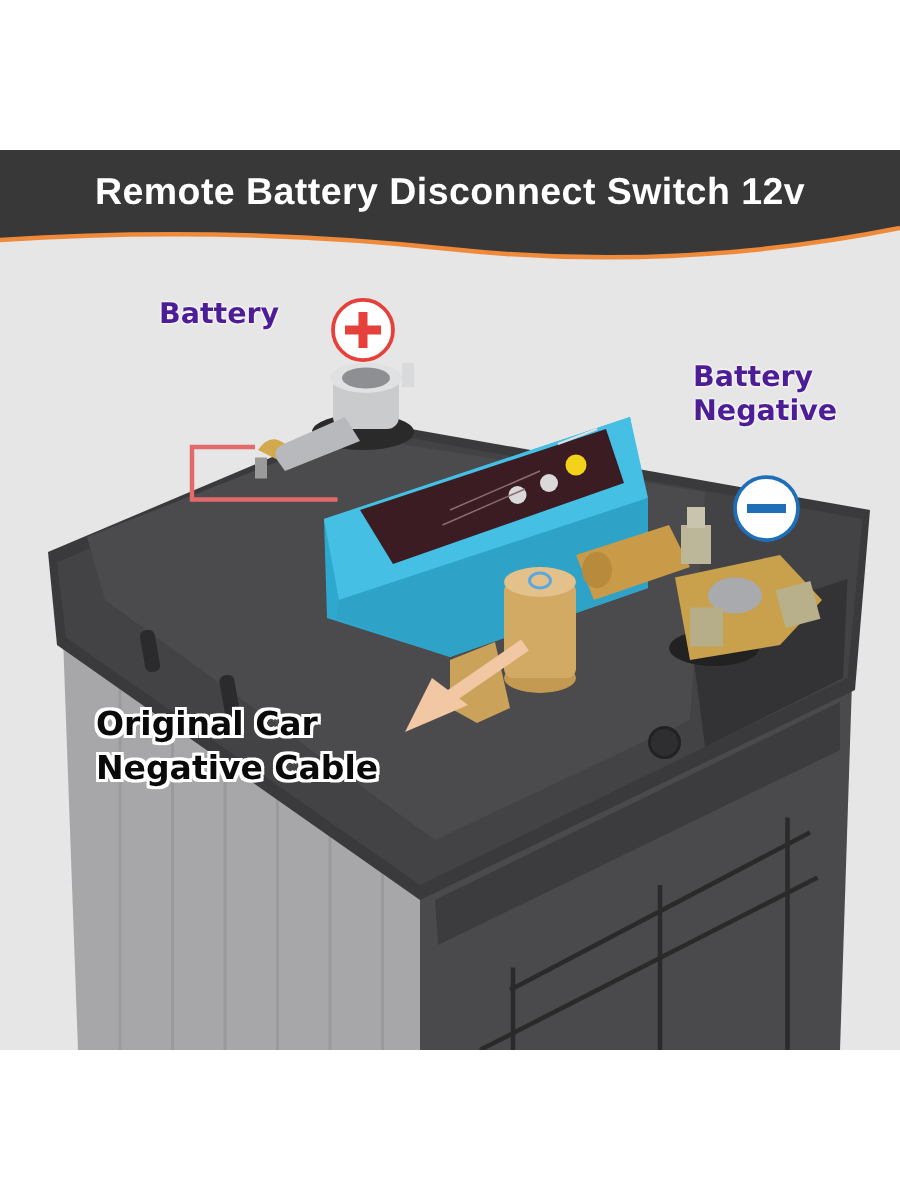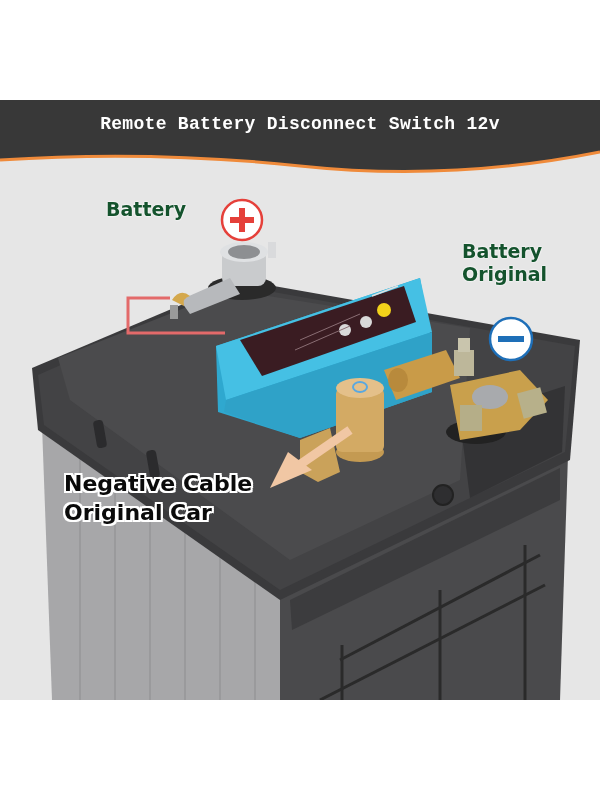--- a/index.html
+++ b/index.html
@@ -3,25 +3,25 @@
 <meta charset="utf-8">
 <style>
   html, body { margin:0; padding:0; }
   body { width:600px; height:800px; background:#ffffff; position:relative; overflow:hidden;
          font-family:"DejaVu Sans", sans-serif; }
   .top-white { position:absolute; left:0; top:0; width:600px; height:100px; background:#ffffff; }
   .bottom-white { position:absolute; left:0; top:700px; width:600px; height:100px; background:#ffffff; }
   .stage { position:absolute; left:0; top:100px; width:600px; height:600px; background:#e6e6e6; overflow:hidden; }
   .header-svg { position:absolute; left:0; top:0; width:600px; height:80px; }
   .header-title { position:absolute; left:0; top:14px; width:600px; text-align:center;
-        color:#ffffff; font-family:Liberation Mono, monospace; font-weight:bold;
-        font-size:18px; letter-spacing:0.3px; }
+        color:#ffffff; font-family:Liberation Sans, sans-serif; font-weight:bold;
+        font-size:25px; letter-spacing:0.3px; }
   .scene { position:absolute; left:0; top:0; width:600px; height:600px; }
   .label { position:absolute; font-family:"DejaVu Sans", sans-serif; font-weight:bold;
-           color:#14532d; line-height:1.2; }
+           color:#4c1d95; line-height:1.2; }
   .label-pos { left:106px; top:98px; font-size:19px; text-shadow:0 0 2px #fff,0 0 2px #fff; }
   .label-neg { left:462px; top:140px; font-size:19px; text-shadow:0 0 2px #fff,0 0 2px #fff; }
   .label-cable { left:64px; top:370px; font-size:22px; color:#0a0a0a;
         text-shadow: -2px -2px 0 #fff, 2px -2px 0 #fff, -2px 2px 0 #fff, 2px 2px 0 #fff,
                      0 -2px 0 #fff, 0 2px 0 #fff, -2px 0 0 #fff, 2px 0 0 #fff; line-height:1.3; }
 </style>
 </head>
 <body>
 
 <div class="top-white"></div>
@@ -129,26 +129,26 @@
     <div>Battery</div>
   </div>
   <svg style="position:absolute; left:218px; top:96px;" width="48" height="48" viewBox="0 0 48 48">
     <circle cx="24" cy="24" r="20" fill="#ffffff" stroke="#e5403a" stroke-width="2.5"></circle>
     <rect x="21" y="12" width="6" height="24" fill="#e5403a"></rect>
     <rect x="12" y="21" width="24" height="6" fill="#e5403a"></rect>
   </svg>
 
   <div class="label label-neg">
     <div>Battery</div>
-    <div>Original</div>
+    <div>Negative</div>
   </div>
   <svg style="position:absolute; left:486px; top:214px;" width="50" height="50" viewBox="0 0 50 50">
     <circle cx="25" cy="25" r="21" fill="#ffffff" stroke="#1e6fb8" stroke-width="2.5"></circle>
     <rect x="12" y="22" width="26" height="6" fill="#1e6fb8"></rect>
   </svg>
 
   <div class="label label-cable">
+    <div>Original Car</div>
     <div>Negative Cable</div>
-    <div>Original Car</div>
   </div>
 </div>
 
 <div class="bottom-white"></div>
 
 </body></html>

